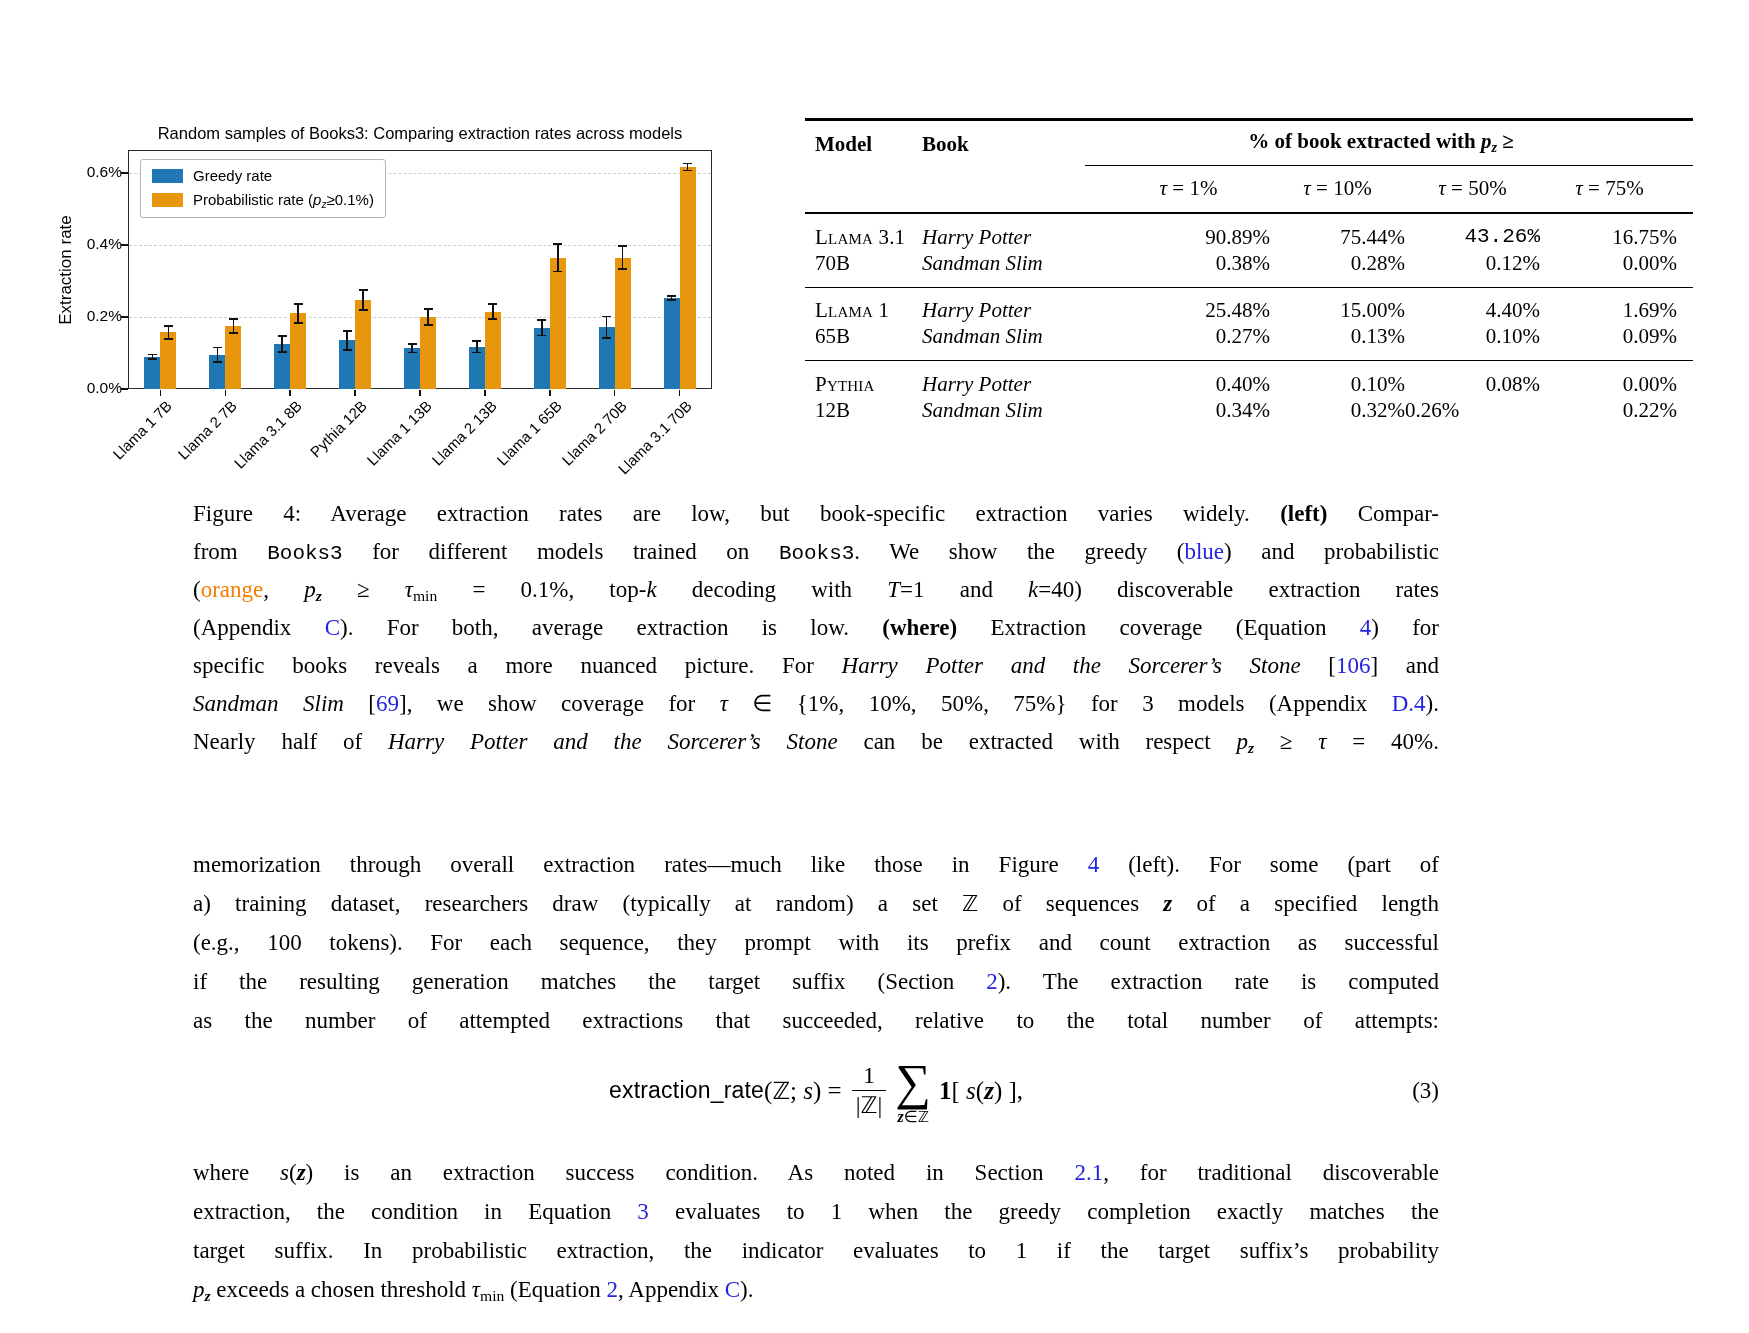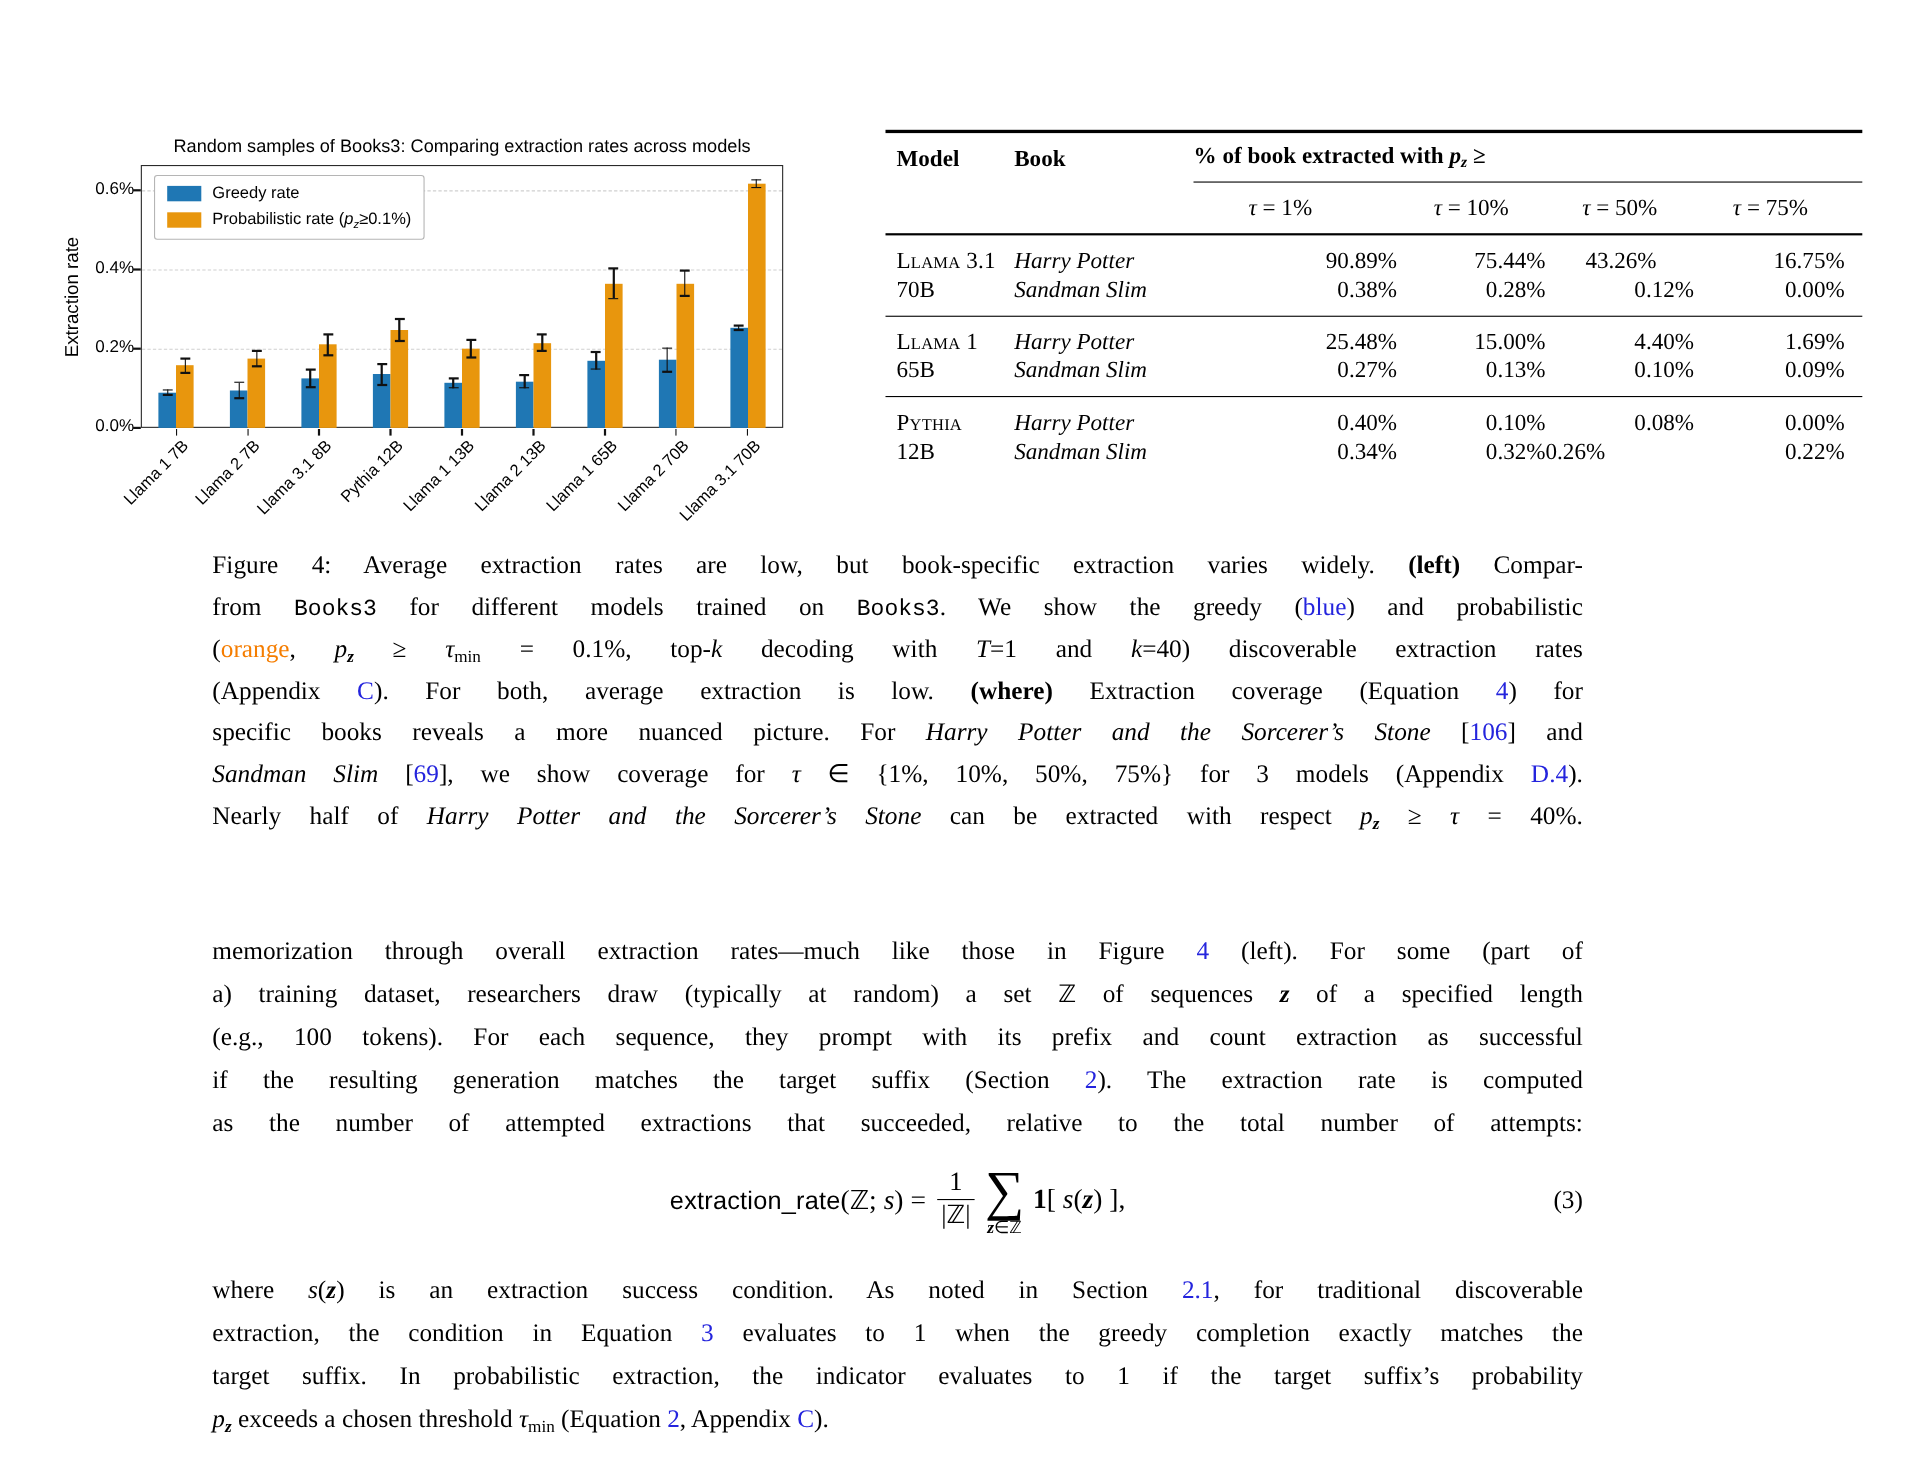--- a/index.html
+++ b/index.html
@@ -186,31 +186,31 @@
     </div>
 
   <div id="table-layer">
       <div class="rule" style="left: 0px; top: 0px; width: 888px; height: 2.5px;"></div>
       <div class="rule" style="left: 280px; top: 47px; width: 608px; height: 1.2px;"></div>
       <div class="rule" style="left: 0px; top: 94px; width: 888px; height: 2px;"></div>
       <div class="rule" style="left: 0px; top: 169px; width: 888px; height: 1.3px;"></div>
       <div class="rule" style="left: 0px; top: 242px; width: 888px; height: 1.3px;"></div>
       <div class="cell" style="left: 10px; top: 13px; font-weight: bold;">Model</div>
       <div class="cell" style="left: 117px; top: 13px; font-weight: bold;">Book</div>
-      <div class="cell" style="left: 280px; top: 10px; width: 592px; "><span class="rs-b">% of book extracted with </span><span class="rs-bi">p</span><span class="rs-bi rs-sub">z</span><span class="rs-b"> ≥</span></div>
-      <div class="cell" style="left: 330px; top: 57px; width: 135px; text-align: left;"><span class="rs-i">τ</span><span> = </span><span>1%</span></div>
+      <div class="cell" style="left: 280px; top: 10px; width: 592px; text-align: center;"><span class="rs-b">% of book extracted with </span><span class="rs-bi">p</span><span class="rs-bi rs-sub">z</span><span class="rs-b"> ≥</span></div>
+      <div class="cell" style="left: 316px; top: 57px; width: 135px; text-align: center;"><span class="rs-i">τ</span><span> = </span><span>1%</span></div>
       <div class="cell" style="left: 465px; top: 57px; width: 135px; text-align: center;"><span class="rs-i">τ</span><span> = </span><span>10%</span></div>
       <div class="cell" style="left: 600px; top: 57px; width: 135px; text-align: center;"><span class="rs-i">τ</span><span> = </span><span>50%</span></div>
       <div class="cell" style="left: 737px; top: 57px; width: 135px; text-align: center;"><span class="rs-i">τ</span><span> = </span><span>75%</span></div>
       <div class="cell sc" style="left: 10px; top: 106px;">Llama 3.1</div>
       <div class="cell" style="left: 10px; top: 132px;">70B</div>
       <div class="cell" style="left: 117px; top: 106px; font-style: italic;">Harry Potter</div>
       <div class="cell" style="left: 330px; top: 106px; width: 135px; text-align: right;">90.89%</div>
       <div class="cell" style="left: 465px; top: 106px; width: 135px; text-align: right;">75.44%</div>
-      <div class="cell" style="left: 566px; top: 106px; width: 135px; text-align: right;">43.26%</div>
+      <div class="cell" style="left: 600px; top: 106px; width: 135px; text-align: right; font-family: Liberation Mono, monospace;">43.26%</div>
       <div class="cell" style="left: 737px; top: 106px; width: 135px; text-align: right;">16.75%</div>
       <div class="cell" style="left: 117px; top: 132px; font-style: italic;">Sandman Slim</div>
       <div class="cell" style="left: 330px; top: 132px; width: 135px; text-align: right;">0.38%</div>
       <div class="cell" style="left: 465px; top: 132px; width: 135px; text-align: right;">0.28%</div>
       <div class="cell" style="left: 600px; top: 132px; width: 135px; text-align: right;">0.12%</div>
       <div class="cell" style="left: 737px; top: 132px; width: 135px; text-align: right;">0.00%</div>
       <div class="cell sc" style="left: 10px; top: 179px;">Llama 1</div>
       <div class="cell" style="left: 10px; top: 205px;">65B</div>
       <div class="cell" style="left: 117px; top: 179px; font-style: italic;">Harry Potter</div>
       <div class="cell" style="left: 330px; top: 179px; width: 135px; text-align: right;">25.48%</div>

